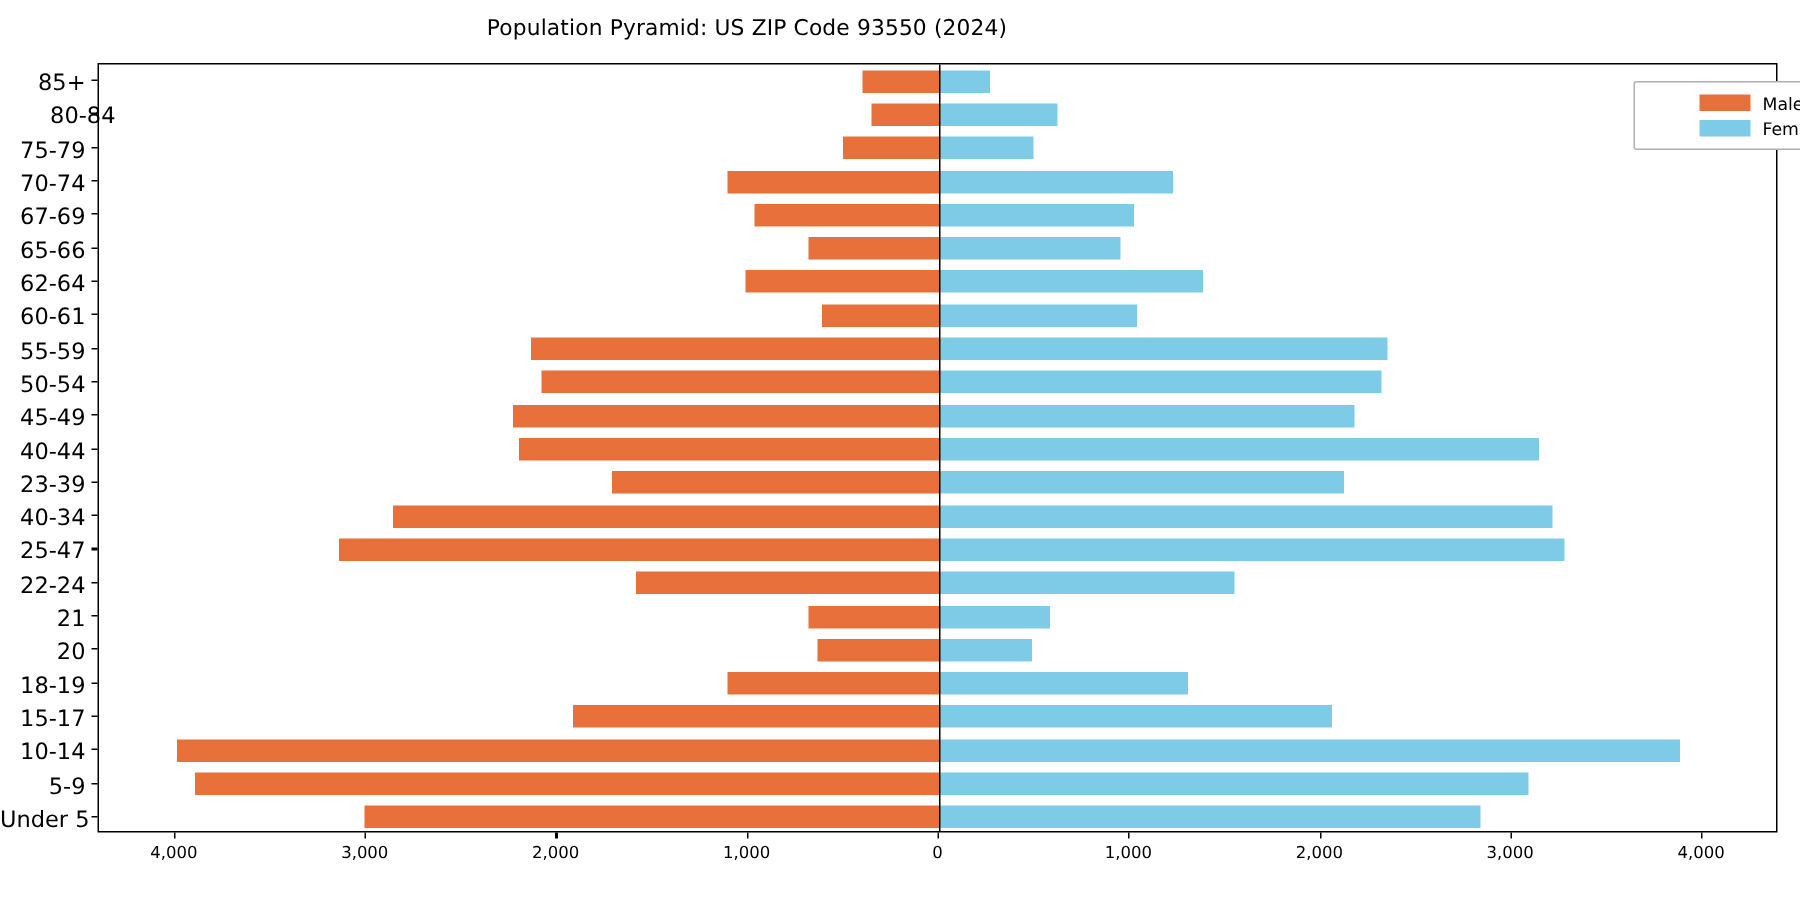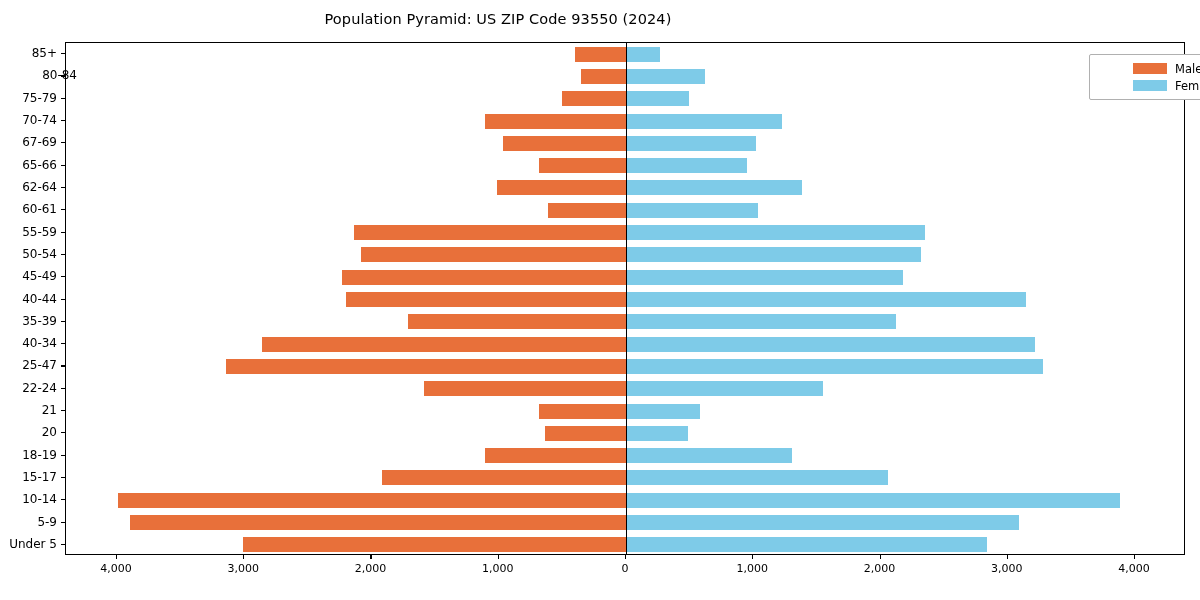--- a/index.html
+++ b/index.html
@@ -60,21 +60,21 @@
     top: 0;
     height: 100%;
     width: 1.2px;
     background: #000000;
   }
 
   
   .ytick-label {
     position: absolute;
     right: 1190px;           
-    font-size: 12px;
+    font-size: 15px;
     color: #000000;
     white-space: nowrap;
     text-align: right;
   }
   .ytick-mark {
     position: absolute;
     left: 61px;
     width: 4px;
     height: 1.1px;
     background: #000000;
@@ -204,21 +204,21 @@
       <div class="ytick-label" style="left: 0px; width: 57px; top: 202.283px;">60-61</div>
       <div class="ytick-mark" style="top: 231.587px;"></div>
       <div class="ytick-label" style="left: 0px; width: 57px; top: 224.587px;">55-59</div>
       <div class="ytick-mark" style="top: 253.891px;"></div>
       <div class="ytick-label" style="left: 0px; width: 57px; top: 246.891px;">50-54</div>
       <div class="ytick-mark" style="top: 276.196px;"></div>
       <div class="ytick-label" style="left: 0px; width: 57px; top: 269.196px;">45-49</div>
       <div class="ytick-mark" style="top: 298.5px;"></div>
       <div class="ytick-label" style="left: 0px; width: 57px; top: 291.5px;">40-44</div>
       <div class="ytick-mark" style="top: 320.804px;"></div>
-      <div class="ytick-label" style="left: 0px; width: 57px; top: 313.804px;">35-39</div>
+      <div class="ytick-label" style="left: 0px; width: 57px; top: 313.804px;">23-39</div>
       <div class="ytick-mark" style="top: 343.109px;"></div>
       <div class="ytick-label" style="left: 0px; width: 57px; top: 336.109px;">40-34</div>
       <div class="ytick-mark" style="top: 365.413px;"></div>
       <div class="ytick-label" style="left: 0px; width: 57px; top: 358.413px;">25-47</div>
       <div class="ytick-mark" style="top: 387.717px;"></div>
       <div class="ytick-label" style="left: 0px; width: 57px; top: 380.717px;">22-24</div>
       <div class="ytick-mark" style="top: 410.022px;"></div>
       <div class="ytick-label" style="left: 0px; width: 57px; top: 403.022px;">21</div>
       <div class="ytick-mark" style="top: 432.326px;"></div>
       <div class="ytick-label" style="left: 0px; width: 57px; top: 425.326px;">20</div>

